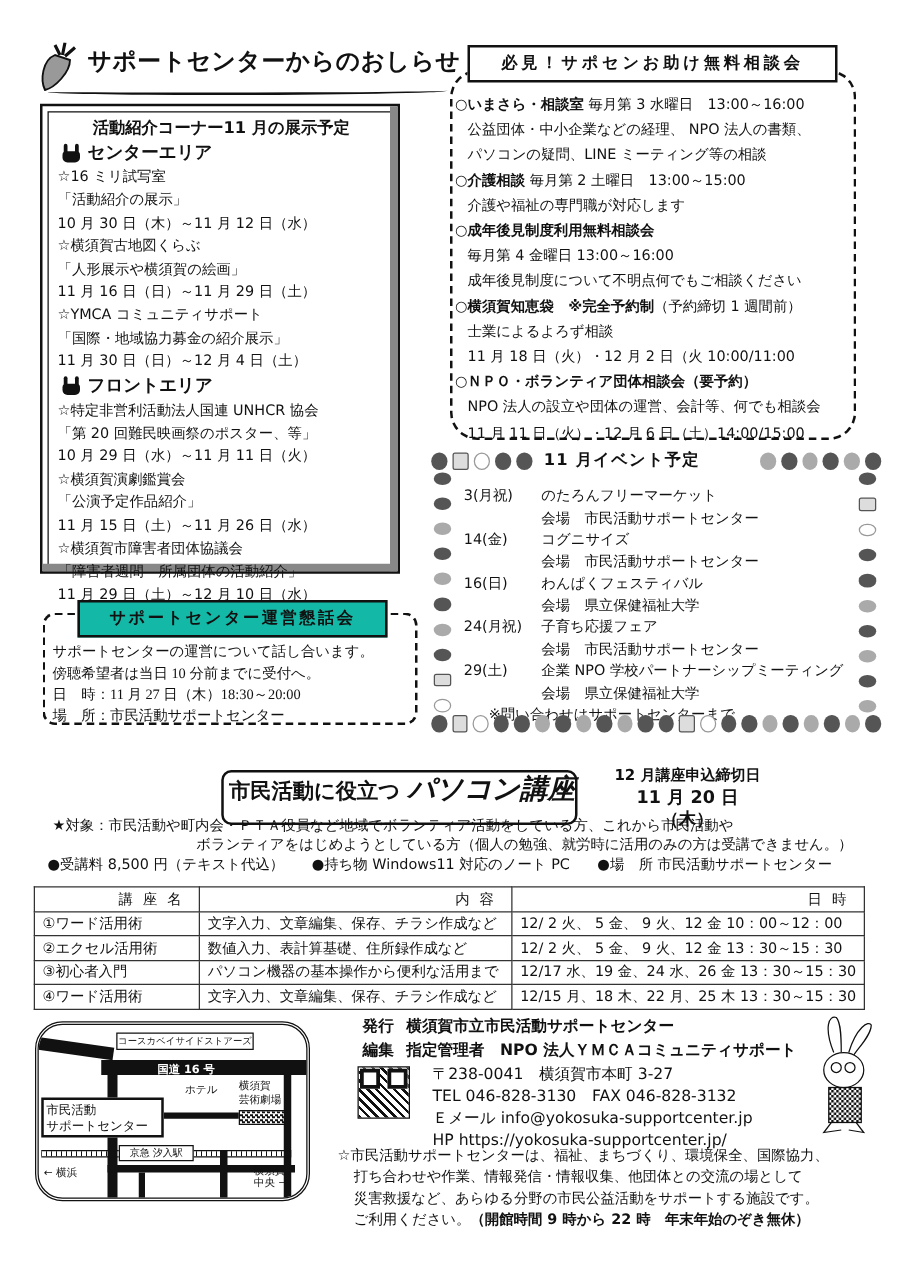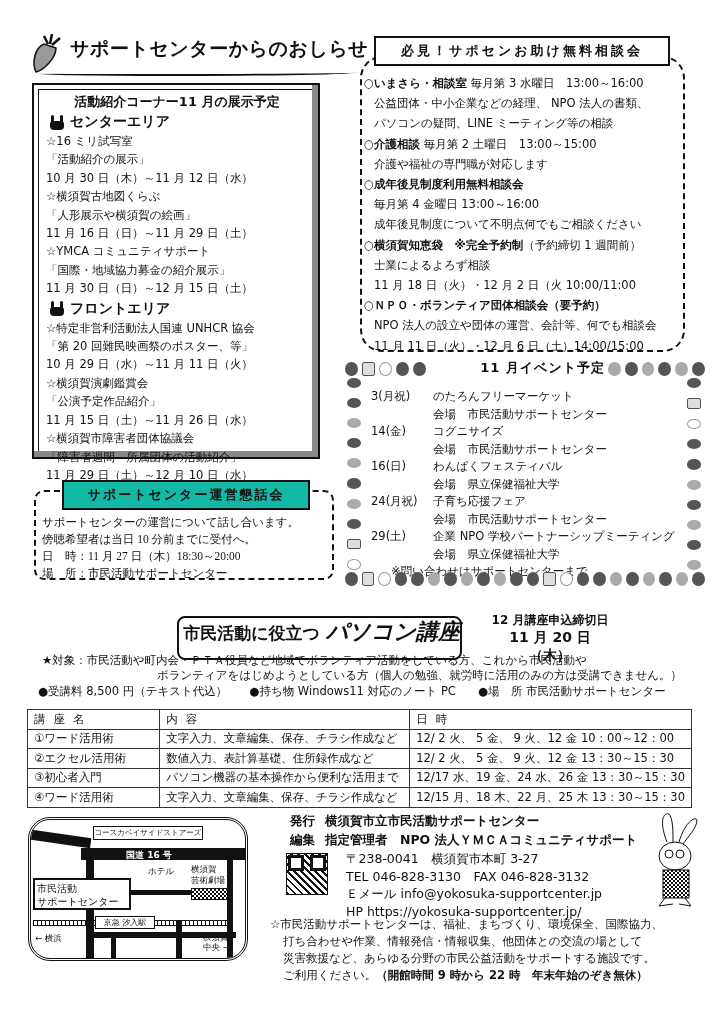--- a/index.html
+++ b/index.html
@@ -35,21 +35,21 @@
   .c-line b { font-weight: bold; }
 
   
   .events { left: 345px; top: 358px; width: 360px; height: 232px; }
   .deco-row { position:absolute; left: 0; right: 0; height: 18px; display:flex; gap: 4px; align-items:center; }
   .deco { width: 14px; height: 14px; border-radius: 50%; background: #555; display:inline-block; }
   .deco.light { background: #aaa; }
   .deco.ring { background: #fff; border: 1px solid #999; }
   .deco.sq { border-radius: 2px; background:#ddd; border:1px solid #555; }
   .deco-col { position:absolute; top: 20px; bottom: 20px; width: 16px; display:flex; flex-direction:column; gap: 10px; }
-  .ev-title { position:absolute; left: 90px; top: 1px; width: 170px; text-align:right; font-weight: bold; font-size: 13px; letter-spacing: 1px; background:#fff; }
+  .ev-title { position:absolute; left: 90px; top: 1px; width: 170px; text-align:left; font-weight: bold; font-size: 13px; letter-spacing: 1px; background:#fff; }
   .ev-list { position:absolute; left: 26px; top: 30px; right: 22px; }
   .ev-row { display:flex; font-size: 11.5px; line-height: 17.5px; white-space: nowrap; }
   .ev-row .d { width: 62px; }
   .ev-note { font-size: 11.5px; line-height: 17.5px; padding-left: 20px; }
 
   
   .meeting { left: 34px; top: 490px; width: 300px; height: 90px; border: 2px dashed #111; border-radius: 10px; }
   .meeting-title { left: 62px; top: 480px; width: 248px; height: 30px; border: 2px solid #111; background: #14b8a6; text-align:center; font-weight: bold; font-size: 13px; letter-spacing: 2px; line-height: 26px; }
   .meeting-body { left: 42px; top: 514px; width: 290px; font-family: Liberation Serif, serif; }
   .m-line { font-size: 11.5px; line-height: 17px; white-space: nowrap; }
@@ -59,21 +59,21 @@
   .pc-title .big { font-size: 22px; font-style: italic; margin-left: 6px; }
   .deadline { left: 490px; top: 612px; width: 120px; text-align:center; font-weight: bold; }
   .deadline .l1 { font-size: 12px; }
   .deadline .l2 { font-size: 14px; }
   .target { left: 42px; top: 653px; width: 660px; font-size: 11.5px; line-height: 15px; }
   .target .indent { padding-left: 115px; }
   .fees { left: 38px; top: 684px; width: 660px; font-size: 11.5px; display:flex; gap: 22px; white-space: nowrap; }
 
   table.course { position:absolute; left: 27px; top: 709px; width: 665px; border-collapse: collapse; font-size: 11.5px; }
   table.course th, table.course td { border: 1px solid #333; height: 19.5px; padding: 0 6px; white-space: nowrap; }
-  table.course th { font-weight: normal; text-align:left; letter-spacing: 8px; }
+  table.course th { font-weight: normal; text-align:right; letter-spacing: 8px; }
   table.course td.nm { width: 166px; }
   table.course td.ct { width: 255px; }
 
   
   .map { left: 28px; top: 817px; width: 220px; height: 144px; border: 3px double #111; border-radius: 22px; overflow: hidden; background:#fff; }
   .road { position:absolute; background:#111; }
   .map-label { position:absolute; font-size: 8.5px; white-space: nowrap; }
   .rail { position:absolute; height: 6px; border-top: 1px solid #111; border-bottom: 1px solid #111; background: repeating-linear-gradient(90deg, #111 0 1px, transparent 1px 4px); }
 
   
@@ -114,21 +114,21 @@
       <span>センターエリア</span>
     </div>
     <div class="ex-line">☆16 ミリ試写室</div>
     <div class="ex-line">「活動紹介の展示」</div>
     <div class="ex-line">10 月 30 日（木）～11 月 12 日（水）</div>
     <div class="ex-line">☆横須賀古地図くらぶ</div>
     <div class="ex-line">「人形展示や横須賀の絵画」</div>
     <div class="ex-line">11 月 16 日（日）～11 月 29 日（土）</div>
     <div class="ex-line">☆YMCA コミュニティサポート</div>
     <div class="ex-line">「国際・地域協力募金の紹介展示」</div>
-    <div class="ex-line">11 月 30 日（日）～12 月 15 日（土）</div>
+    <div class="ex-line">11 月 30 日（日）～12 月 4 日（土）</div>
 
     <div class="area-h">
       <span class="rabbit"></span>
       <span>フロントエリア</span>
     </div>
     <div class="ex-line">☆特定非営利活動法人国連 UNHCR 協会</div>
     <div class="ex-line">「第 20 回難民映画祭のポスター、等」</div>
     <div class="ex-line">10 月 29 日（水）～11 月 11 日（火）</div>
     <div class="ex-line">☆横須賀演劇鑑賞会</div>
     <div class="ex-line">「公演予定作品紹介」</div>

